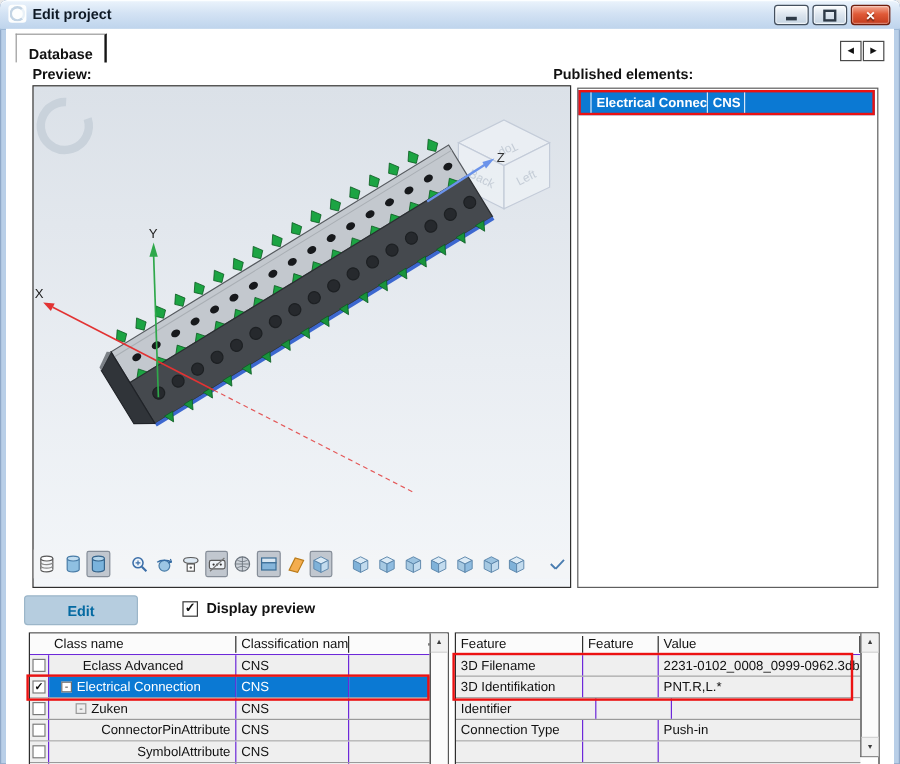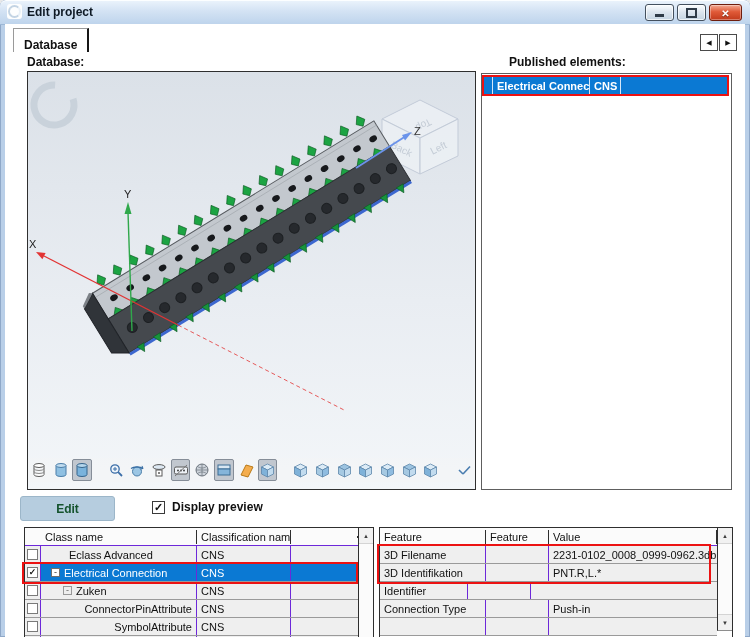--- a/index.html
+++ b/index.html
@@ -30,42 +30,42 @@
   .content{position:absolute;left:5px;top:24px;width:740px;height:613px;background:#fff;overflow:hidden;}
   .tab{position:absolute;left:8px;top:4px;height:23px;padding:0 10px;background:#fff;
     border-top:1px solid #9a9a9a;border-left:1px solid #9a9a9a;border-right:2px solid #161616;
     display:flex;align-items:flex-end;font-weight:bold;}
   .tab-arrows{position:absolute;right:8px;top:10px;display:flex;}
   .tab-arrow{width:16px;height:15px;border:1px solid #4a4a4a;background:#fff;margin-left:1px;
     display:flex;align-items:center;justify-content:center;}
   .tab-arrow span{font-size:7px;color:#111;line-height:1;}
   .panel-label{position:absolute;font-weight:bold;}
   #preview-label{left:22px;top:31px;}
-  #published-label{left:504px;top:31px;}
+  #published-label{left:456px;top:31px;}
   
   #preview-box{position:absolute;left:22px;top:47px;width:447px;height:417px;border:1px solid #2f2f2f;
     background:linear-gradient(180deg,#dbe1e8,#e9edf2 55%,#f3f6f9);}
   #preview-svg{position:absolute;left:0;top:0;}
   #preview-toolbar{position:absolute;left:0;right:0;bottom:7px;height:24px;
     display:flex;align-items:center;justify-content:center;background:rgba(242,244,246,.65);}
   .tool{width:20px;height:20px;margin:0 1px;border:1px solid transparent;border-radius:2px;
     display:flex;align-items:center;justify-content:center;}
   .tool.pressed{background:#c1c7cf;border-color:#858d98;}
   .tool-gap{width:13px;}
   
   #published-box{position:absolute;left:476px;top:49px;width:249px;height:415px;
     border:1px solid #5e5e5e;background:#fff;}
   .pub-row{position:absolute;left:0;top:1px;width:247px;height:21px;box-sizing:border-box;
     border:2px solid #ec1212;background:#0b79d3;display:flex;}
   .pub-cell{height:100%;box-sizing:border-box;display:flex;align-items:center;
     color:#fff;font-size:11px;font-weight:bold;border-right:1px solid #d5e7f8;padding:0 4px;
     white-space:nowrap;overflow:hidden;}
   
   .btn-edit{position:absolute;left:15px;top:472px;width:93px;height:23px;background:#b6cddf;
-    border:1px solid #9cb6c9;border-radius:3px;color:#14532d;font-weight:bold;
+    border:1px solid #9cb6c9;border-radius:3px;color:#0369a1;font-weight:bold;
     display:flex;align-items:center;justify-content:center;}
   .dp-wrap{position:absolute;left:147px;top:476px;display:flex;align-items:center;}
   .dp-box{width:13px;height:13px;border:1.5px solid #3a3a3a;background:#fff;box-sizing:border-box;
     display:flex;align-items:center;justify-content:center;font-size:11px;font-weight:bold;line-height:1;}
   .dp-label{margin-left:7px;font-weight:bold;}
   
   .grid{position:absolute;top:503px;background:#fff;font-size:11px;border:1px solid #2e2e2e;box-sizing:border-box;}
   #class-table{left:19px;width:350px;height:127px;}
   #feature-table{left:374px;width:354px;height:127px;}
   .rows{position:absolute;left:0;top:0;right:15px;bottom:0;}
@@ -127,21 +127,21 @@
     </div>
     <div class="tab-arrows">
       <div class="tab-arrow">
           <span>◀</span>
         </div>
       <div class="tab-arrow">
           <span>▶</span>
         </div>
     </div>
 
-    <div class="panel-label" id="preview-label">Database:</div>
+    <div class="panel-label" id="preview-label">Preview:</div>
     <div class="panel-label" id="published-label">Published elements:</div>
 
     <div id="preview-box">
       <svg id="preview-svg" width="447" height="417" viewBox="0 0 447 417">
 
         <circle cx="26" cy="33" r="20" fill="none" stroke="#c9d2db" stroke-width="7" stroke-dasharray="101 25" transform="rotate(-18 26 33)"></circle>
 
         <g stroke="#c3cbd8" stroke-width="1" fill="#eef1f6" fill-opacity="0.75">
           <polygon points="392,28 430,47 392,66 354,47"></polygon>
           <polygon points="354,47 392,66 392,102 354,83"></polygon>
@@ -508,21 +508,21 @@
             <div class="td" style="width: 106px;">3D Filename</div>
             <div class="td" style="width: 63px;"></div>
             <div class="td last">2231-0102_0008_0999-0962.3db</div>
           </div>
           <div class="tr">
             <div class="td" style="width: 106px;">3D Identifikation</div>
             <div class="td" style="width: 63px;"></div>
             <div class="td last">PNT.R,L.*</div>
           </div>
           <div class="tr">
-            <div class="td" style="width: 88px;">Identifier</div>
+            <div class="td" style="width: 117px;">Identifier</div>
             <div class="td" style="width: 63px;"></div>
             <div class="td last"></div>
           </div>
           <div class="tr">
             <div class="td" style="width: 106px;">Connection Type</div>
             <div class="td" style="width: 63px;"></div>
             <div class="td last">Push-in</div>
           </div>
           <div class="tr">
             <div class="td" style="width: 106px;"></div>

